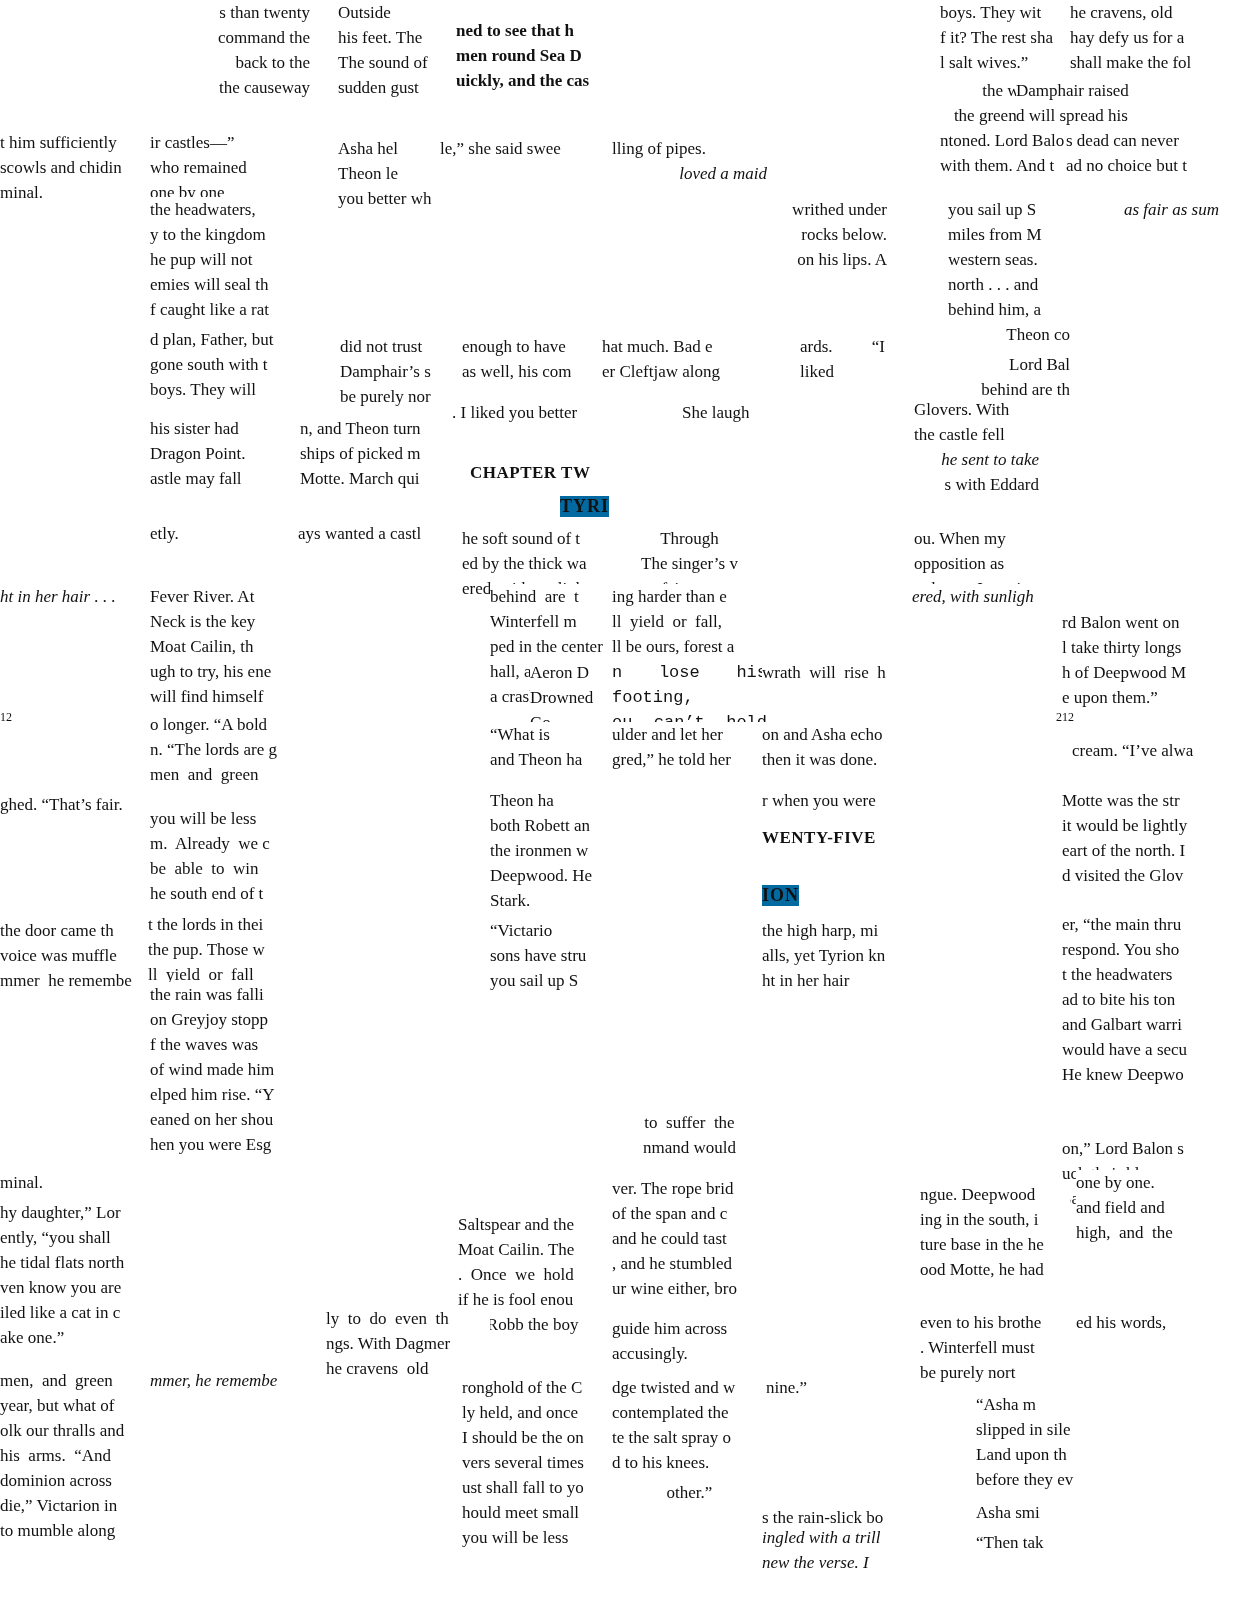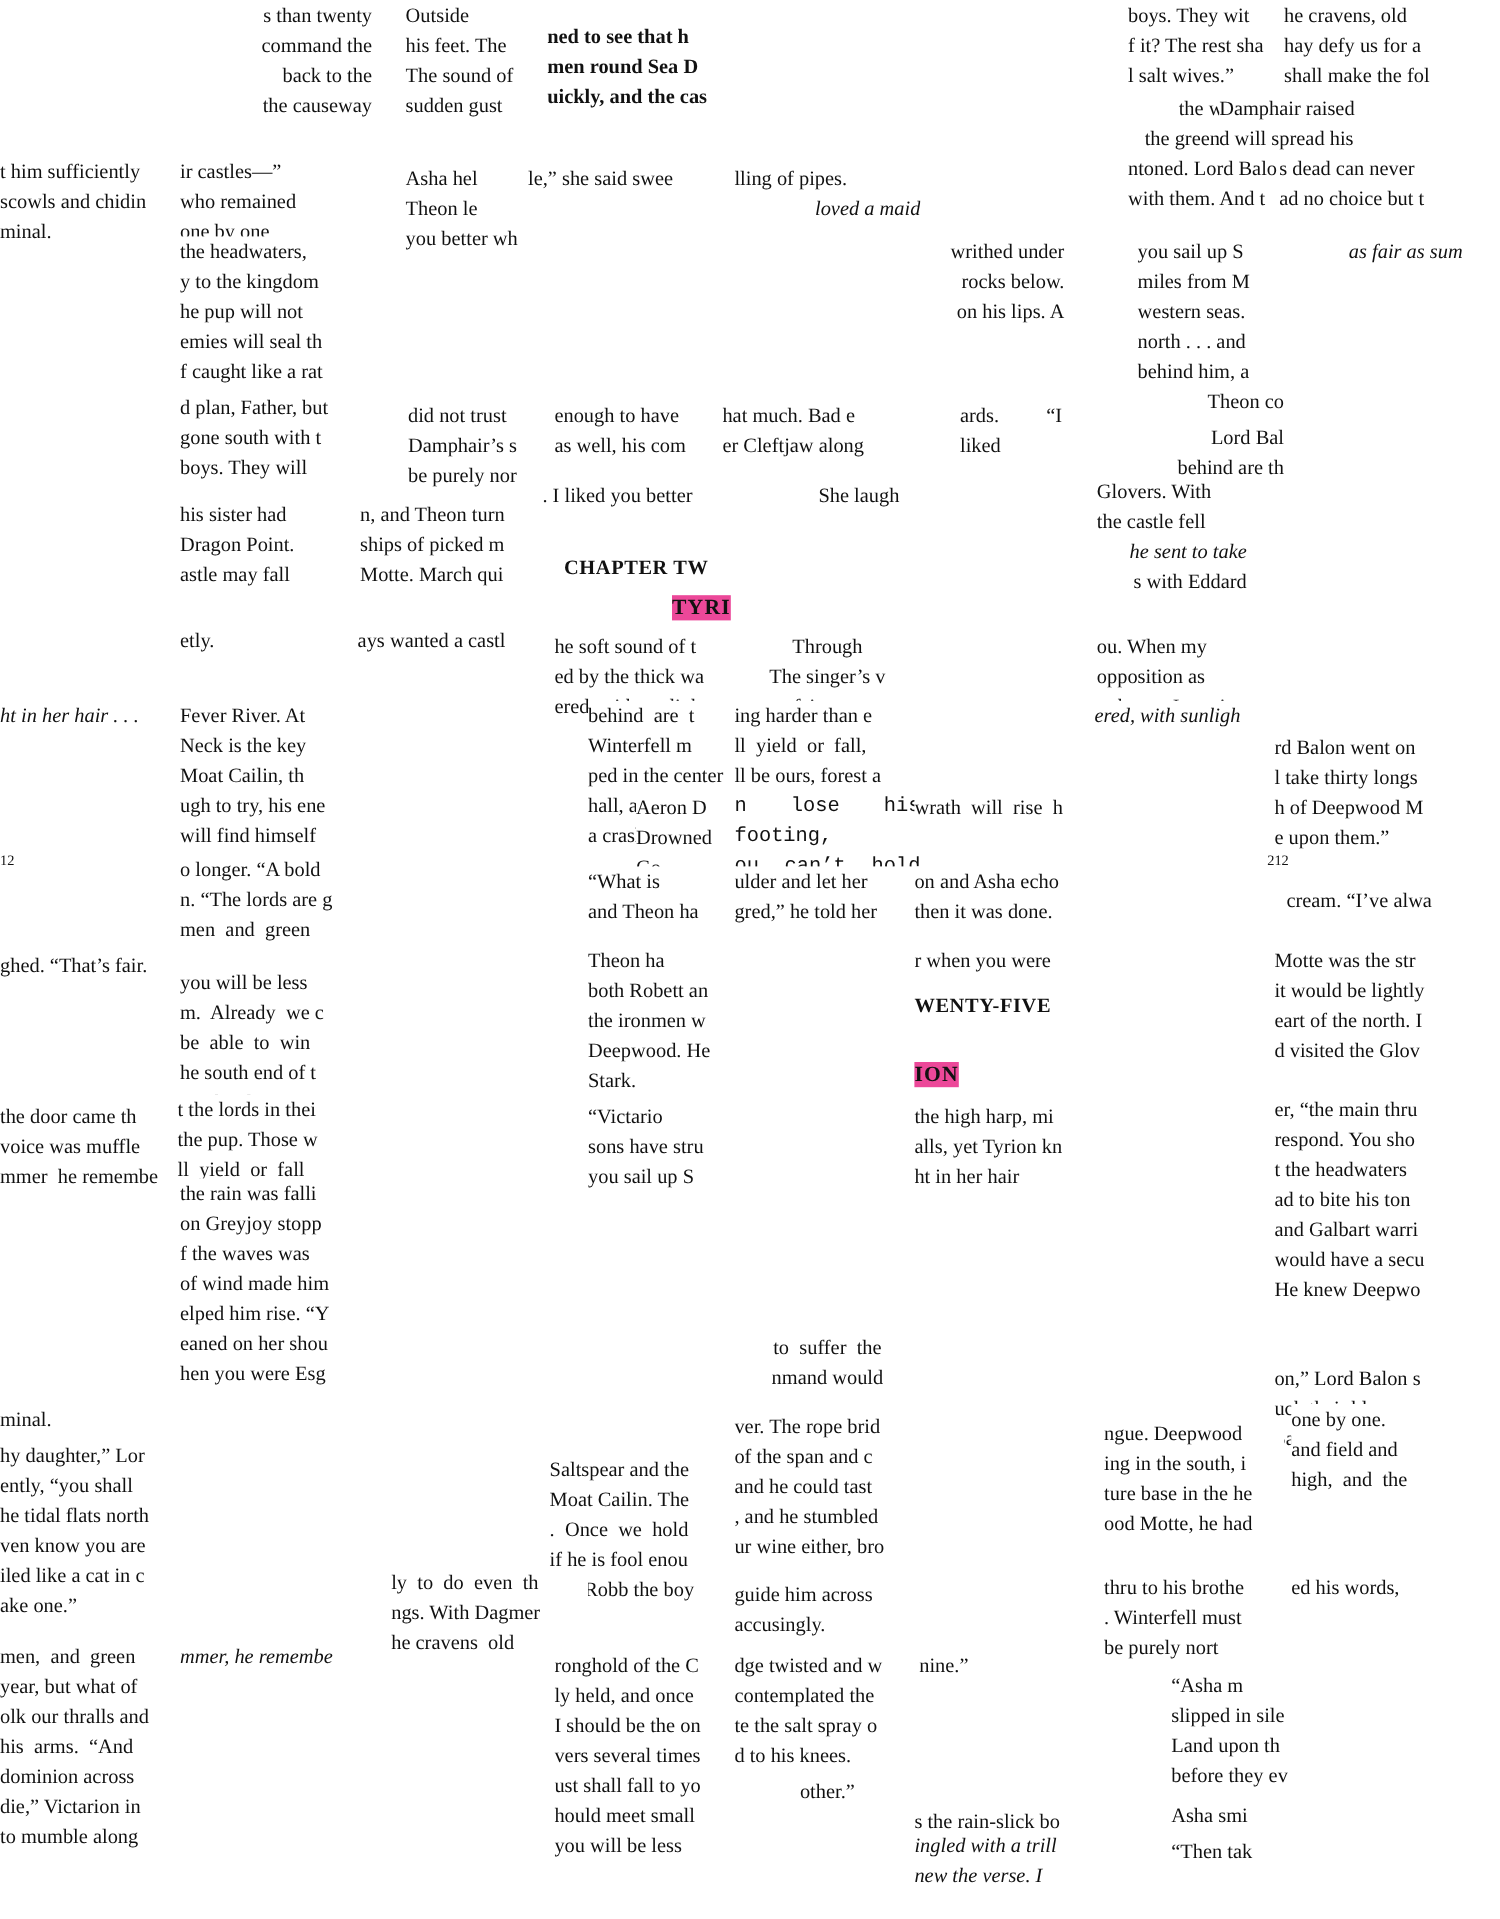--- a/index.html
+++ b/index.html
@@ -28,21 +28,21 @@
     font-weight:bold;
     letter-spacing:0.5px;
     background:#fff;
     white-space:nowrap;
   }
   .chaptitle{
     position:absolute;
     font-size:18px;
     font-weight:bold;
     letter-spacing:1px;
-    background:#ec4899;
+    background:#0369a1;
     white-space:nowrap;
     text-align:right;
   }
   .pageno{
     position:absolute;
     font-size:12px;
     background:#fff;
     color:#111;
   }
 </style>
@@ -267,21 +267,21 @@
 ood Motte, he had</div>
 <div class="frag" style="left:1076px;top:1170px;width:120px;">one by one.
 and field and
 high,  and  the</div>
 
 <div class="frag" style="left:298px;top:1306px;width:164px;margin-left:28px;">ly  to  do  even  th
 ngs. With Dagmer
 he cravens  old</div>
 <div class="frag" style="left:612px;top:1316px;width:155px;">guide him across
 accusingly.</div>
-<div class="frag" style="left:920px;top:1310px;width:150px;">thru to his brothe
+<div class="frag" style="left:920px;top:1310px;width:150px;">even to his brothe
 . Winterfell must
 be purely nort</div>
 <div class="frag" style="left:1076px;top:1310px;width:174px;">ed his words,</div>
 
 <div class="frag" style="left:0px;top:1368px;width:150px;">men,  and  green
 year, but what of
 olk our thralls and
 his  arms.  “And
 dominion across
 die,” Victarion in

